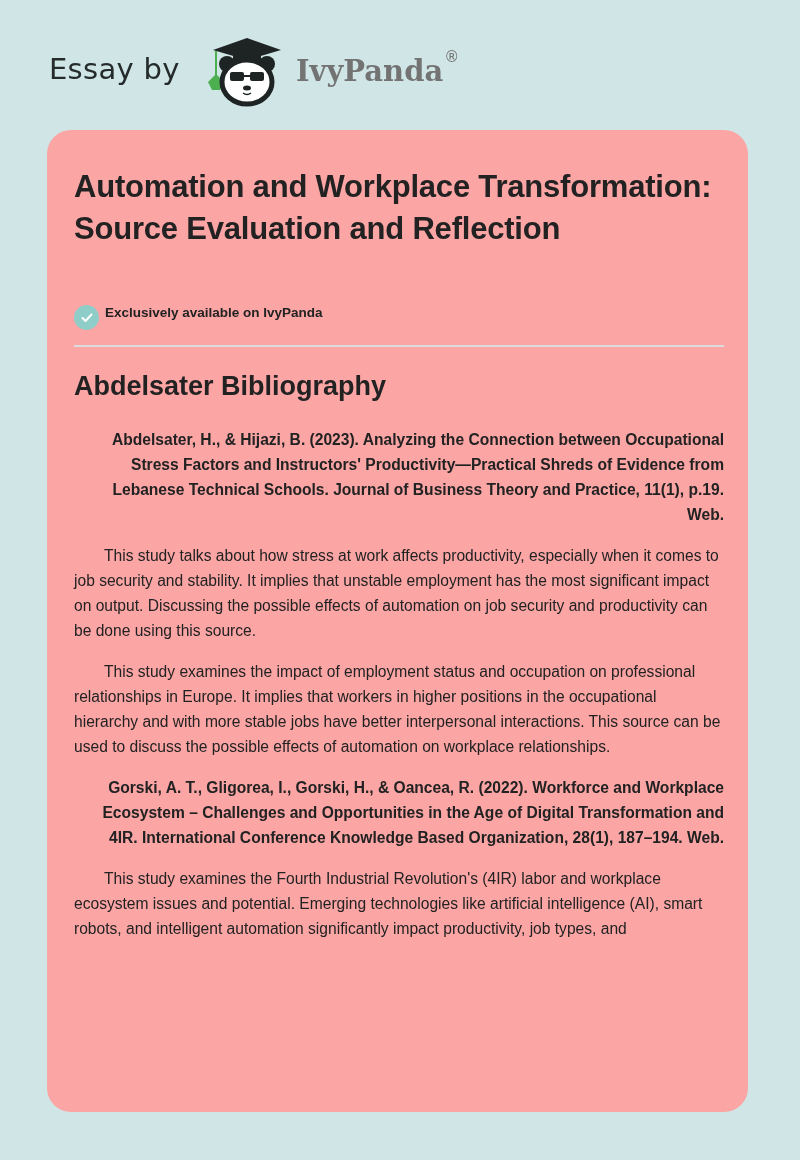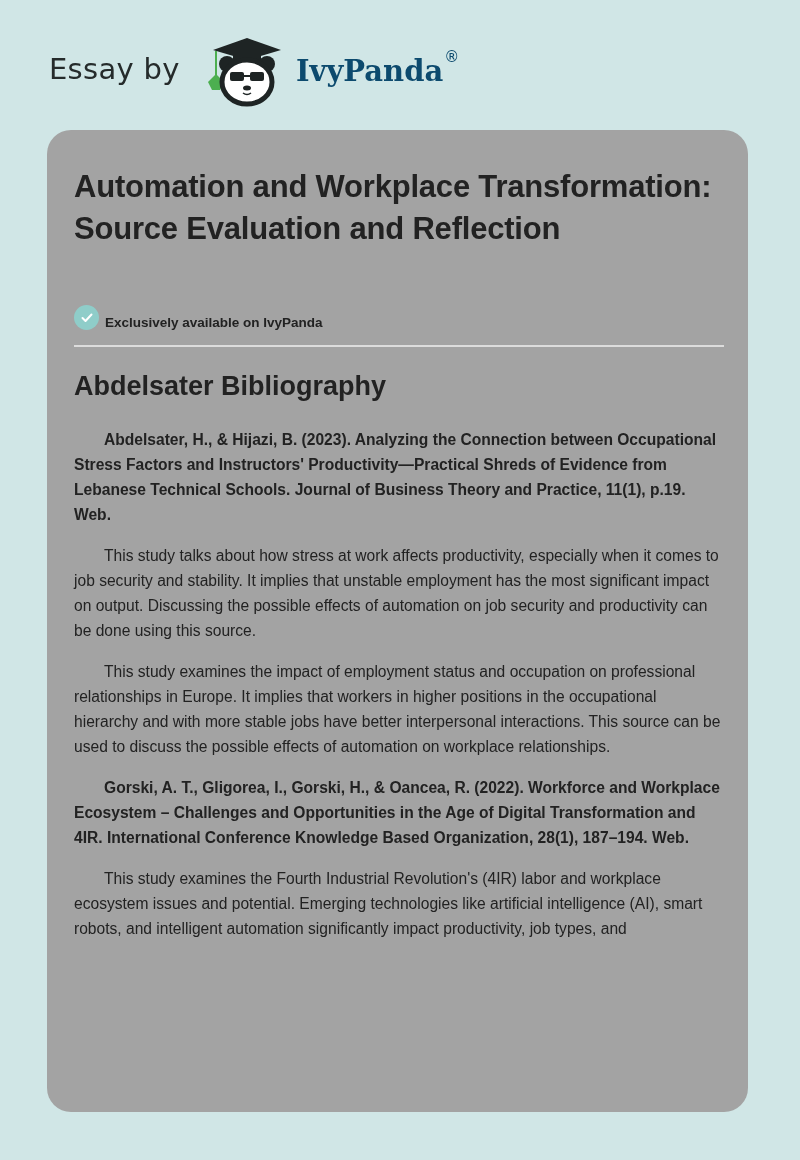--- a/index.html
+++ b/index.html
@@ -15,56 +15,56 @@
     }
     .essay-by {
       position: absolute; left: 49px; top: 52px;
       font-family: "DejaVu Sans", sans-serif;
       font-size: 29px; color: #252b2b; letter-spacing: 0.3px;
     }
     .logo-icon { position: absolute; left: 203px; top: 36px; width: 88px; height: 72px; }
     .brand {
       position: absolute; left: 296px; top: 54px;
       font-family: "DejaVu Serif", serif; font-weight: bold;
-      font-size: 29px; color: #0c4a6e;
+      font-size: 29px; color: #737373;
     }
     .brand sup { font-size: 15px; font-family: "DejaVu Sans", sans-serif; font-weight: normal; vertical-align: top; position: relative; top: -6px; margin-left: 1px; }
     .card {
       position: absolute; left: 47px; top: 130px;
       width: 701px; height: 982px;
-      background: #a3a3a3; border-radius: 24px;
+      background: #fca5a5; border-radius: 24px;
       overflow: hidden;
     }
     .content { position: absolute; left: 27px; top: 0; width: 650px; }
     h1 {
       margin: 0; position: absolute; top: 36px; left: 0; width: 650px;
       font-size: 31px; line-height: 42px; font-weight: bold; color: #222;
       letter-spacing: -0.2px;
     }
     .exclusive {
-      position: absolute; top: 175px; left: 0; display: flex; align-items: flex-end;
+      position: absolute; top: 175px; left: 0; display: flex; align-items: flex-start;
     }
     .check {
       width: 25px; height: 25px; border-radius: 50%; background: #8fcdc9;
       display: flex; align-items: center; justify-content: center; margin-right: 6px;
     }
     .exclusive span.lbl { font-size: 13.5px; font-weight: bold; color: #222; }
     .divider {
       position: absolute; top: 215px; left: 0; width: 650px; height: 2px; background: #dcdcdc;
     }
     h2 {
       margin: 0; position: absolute; top: 238px; left: 0;
       font-size: 27px; font-weight: bold; color: #222; line-height: 36px;
     }
     .body-text { position: absolute; top: 297px; left: 0; width: 650px; }
     .body-text p {
       margin: 0 0 16px 0; font-size: 15.6px; line-height: 25px;
       text-indent: 30px; color: #222;
     }
-    .body-text p.cite { font-weight: bold; }
+    .body-text p.cite { font-weight: bold; text-align: right; }
   </style>
 </head>
 <body>
 
 <div class="header">
   <span class="essay-by">Essay by</span>
   <svg class="logo-icon" viewBox="0 0 88 72">
 
     <polygon points="10,14 44,2 78,14 44,24" fill="#1e2424"></polygon>
     <rect x="30" y="16" width="28" height="10" fill="#1e2424"></rect>

